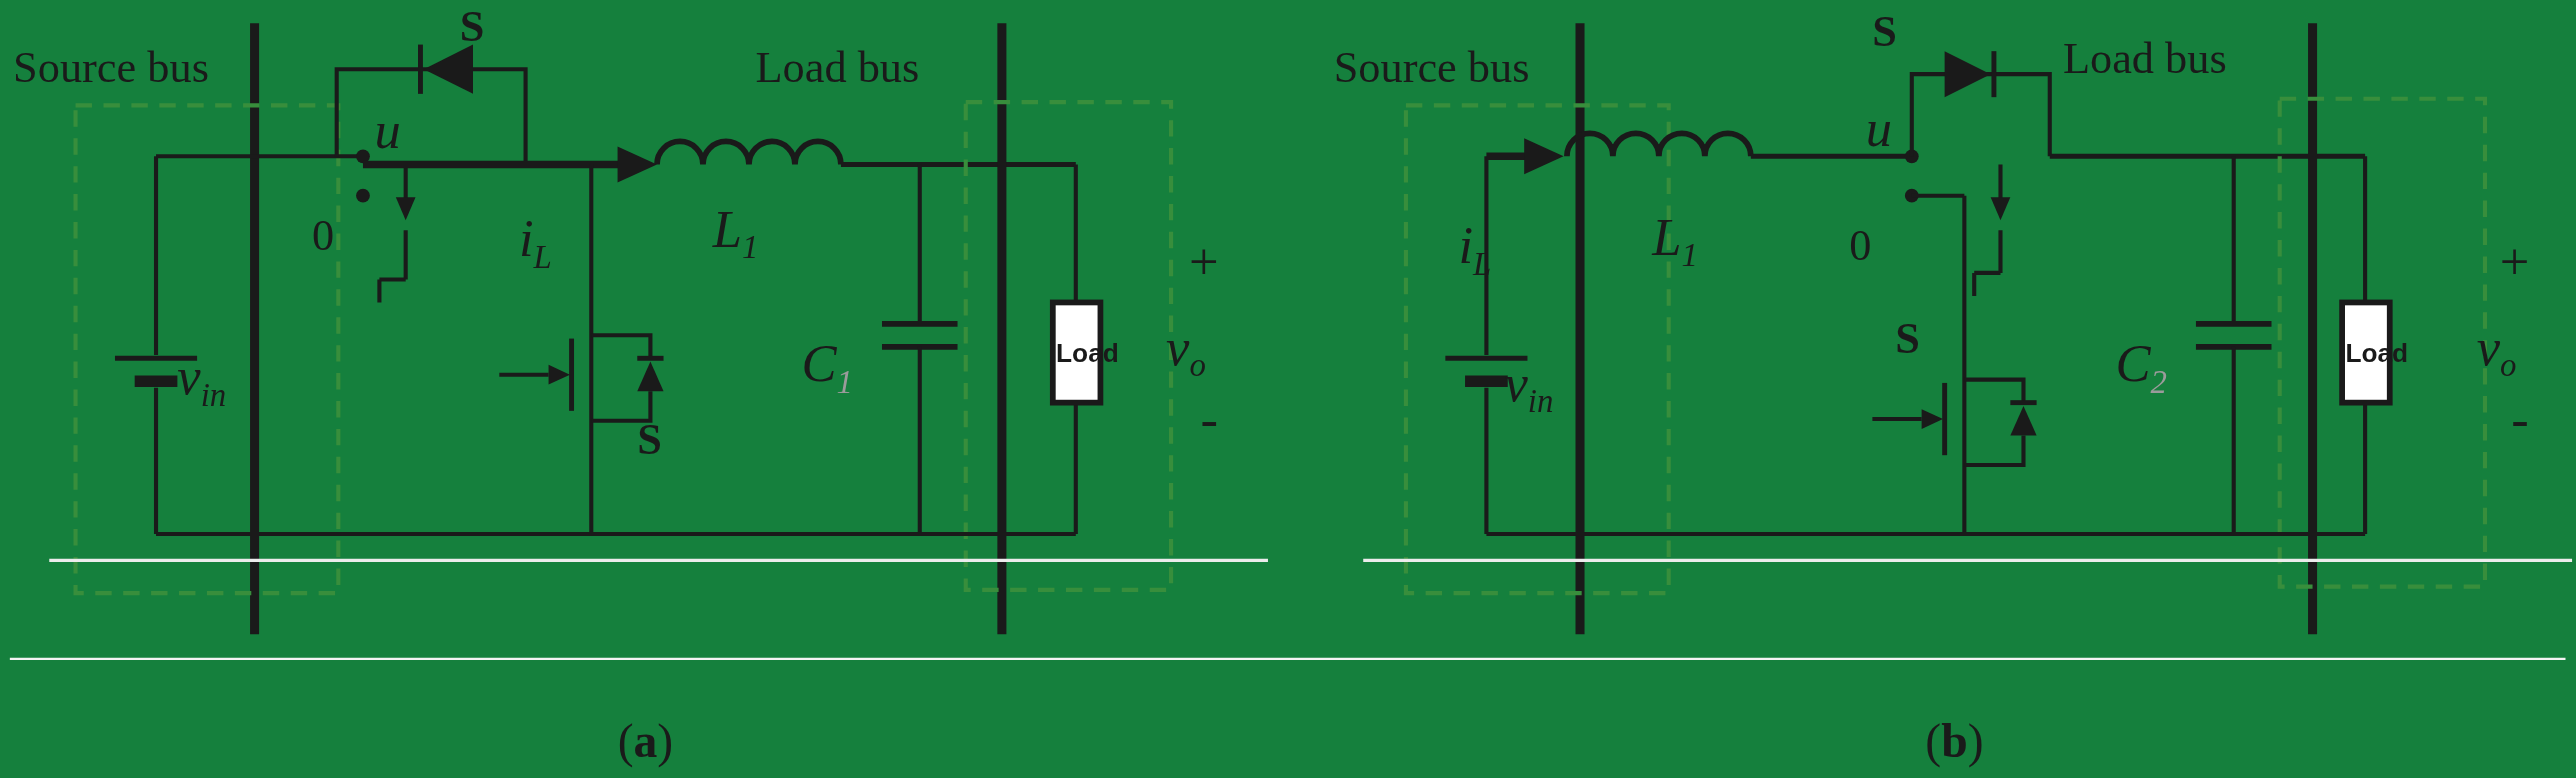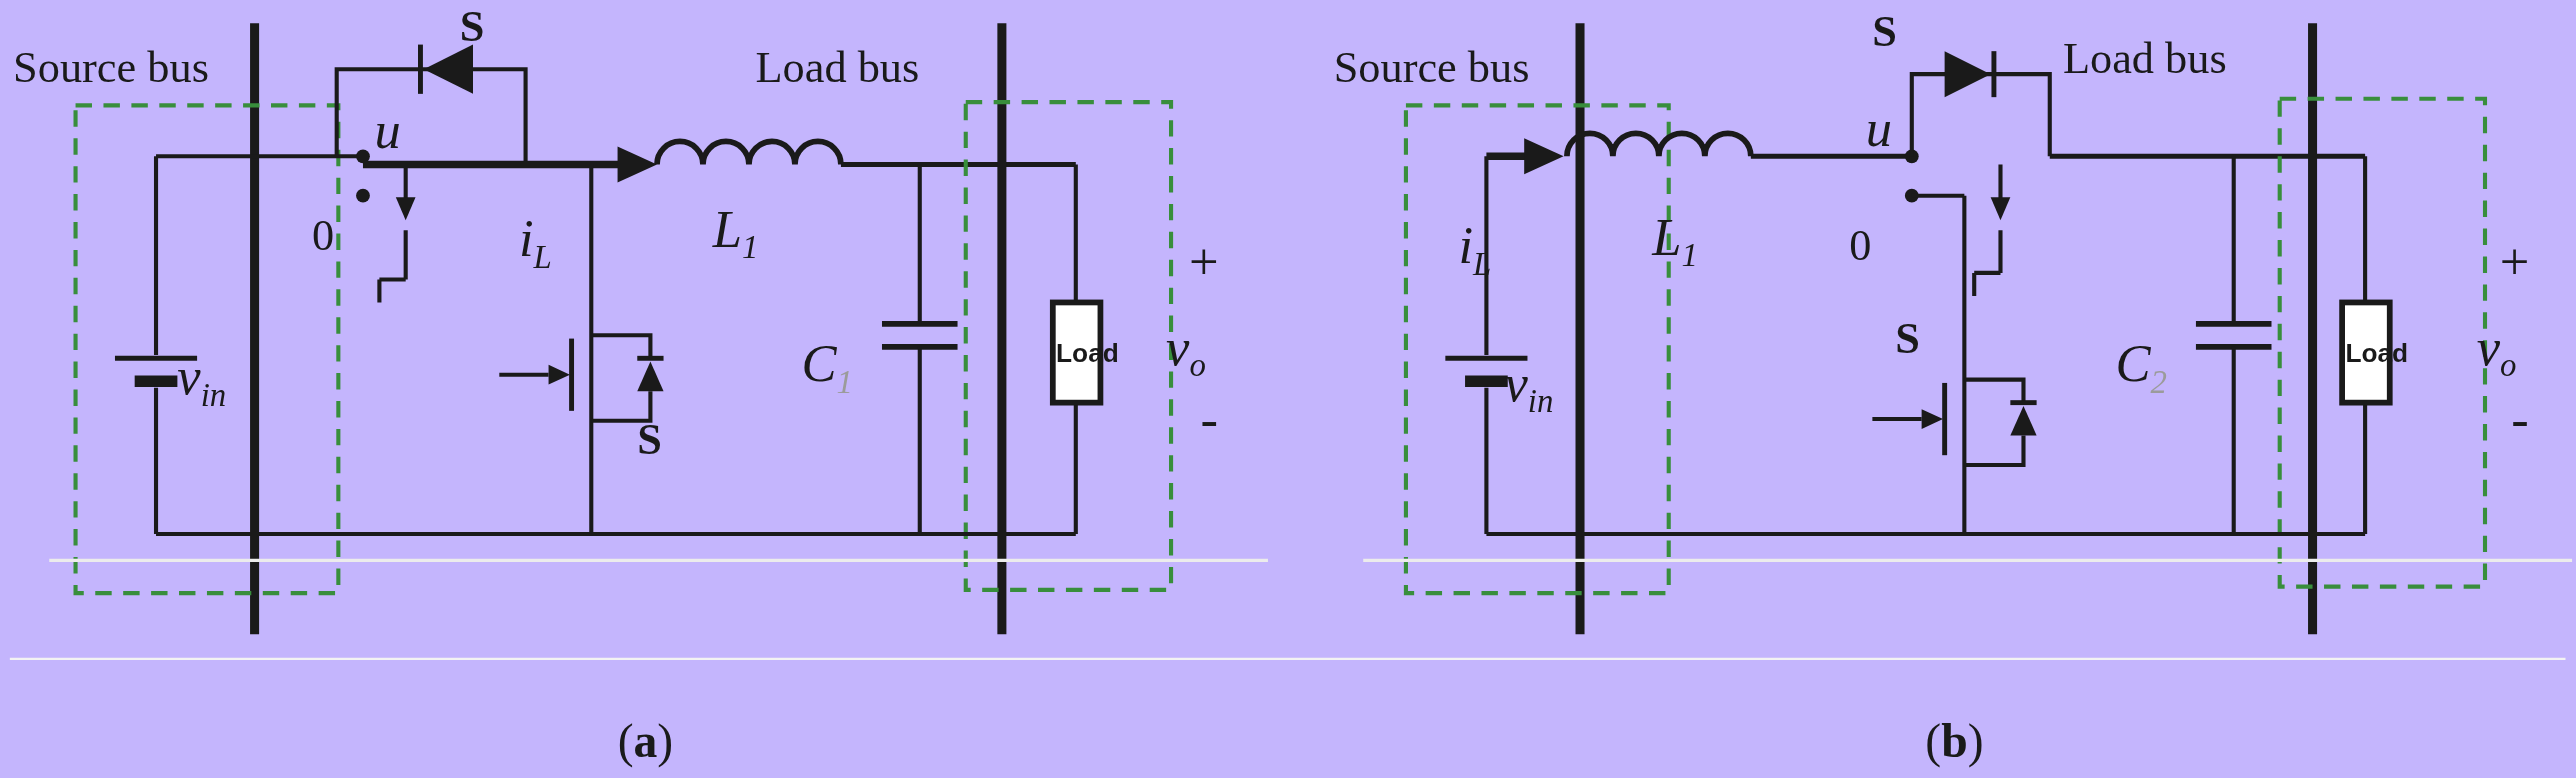--- a/index.html
+++ b/index.html
@@ -3,21 +3,21 @@
 <meta charset="utf-8">
 <style>
   html, body {
     margin: 0;
     padding: 0;
     background: #ffffff;
   }
   .fig-wrap {
     width: 2576px;
     height: 779px;
-    background: #c4b5fd;
+    background: #15803d;
   }
   svg text {
     font-family: "Liberation Serif", serif;
     fill: var(--wire, #1a1a1a);
   }
   .w   { stroke: var(--wire, #1a1a1a); stroke-width: 2.5; fill: none; }
   .w3  { stroke-width: 3; }
   .wt  { stroke-width: 4.5; }
   .sym { stroke-width: 3.5; }
   .p3  { stroke-width: 3; }

